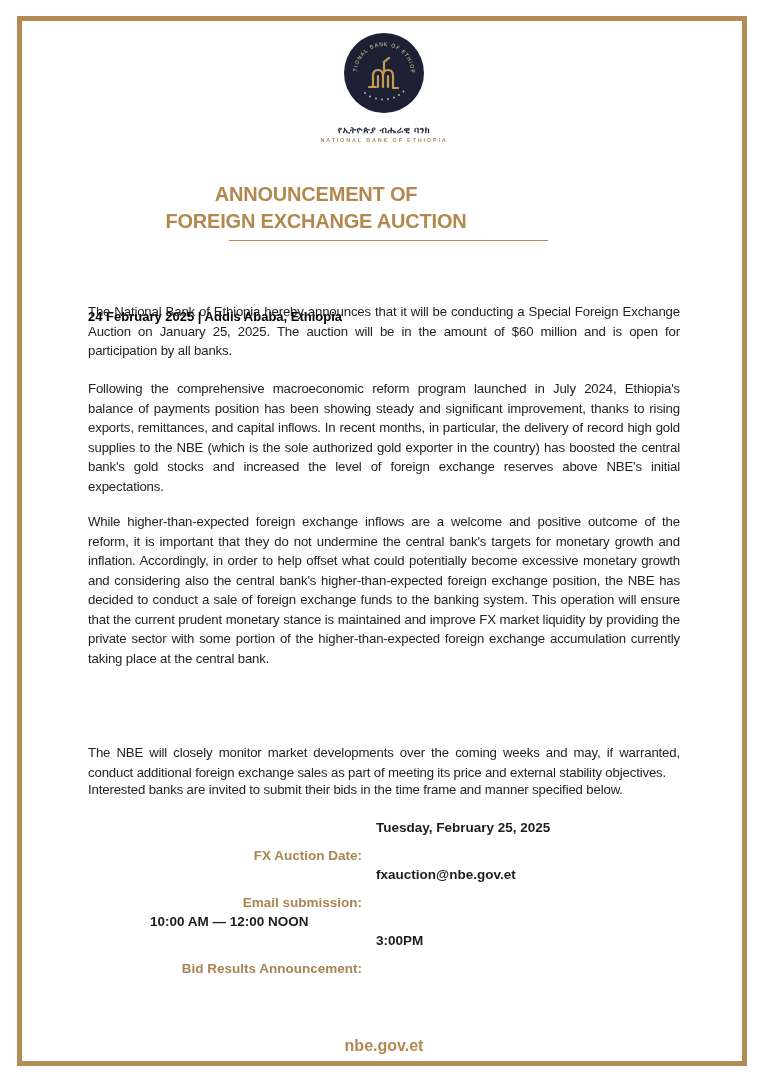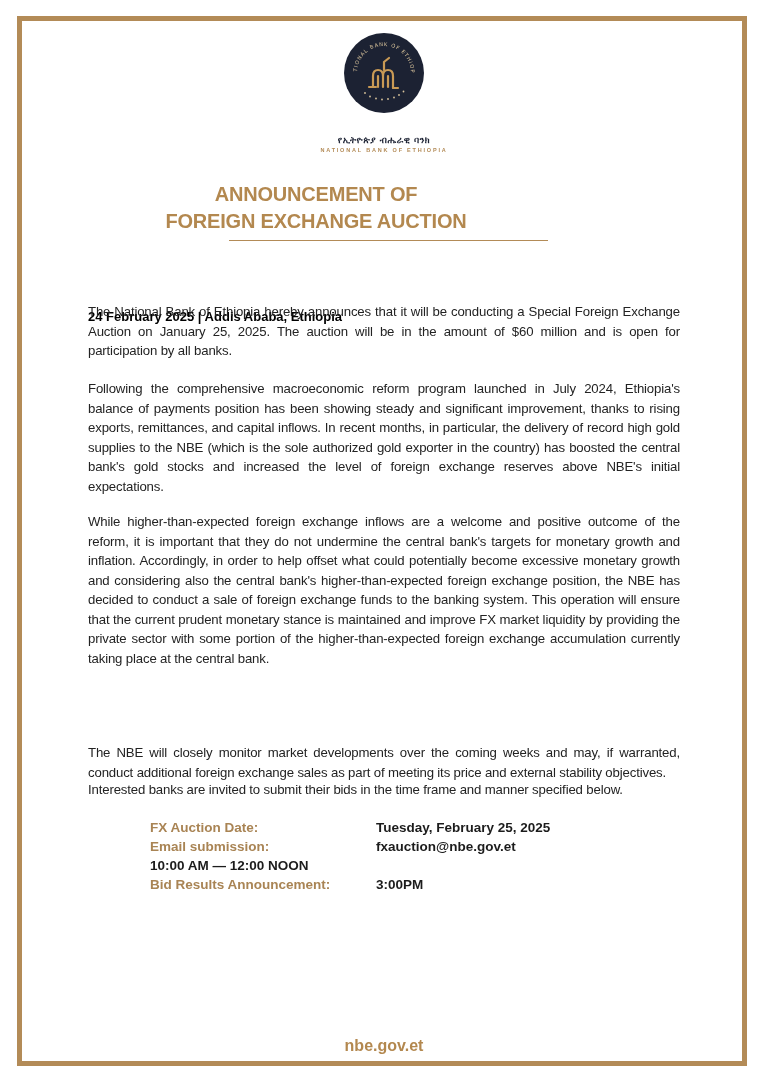--- a/index.html
+++ b/index.html
@@ -1,34 +1,34 @@
 <!DOCTYPE html>
 <html><head>
   <meta charset="utf-8">
   <style>
     html, body { margin: 0; padding: 0; background: #ffffff; }
     body { width: 768px; height: 1086px; position: relative; overflow: hidden; font-family: "Liberation Sans", sans-serif; color: #1f1f1f; }
     .frame { position: absolute; left: 17px; top: 16px; width: 730px; height: 1050px; border: 5px solid #b38b57; box-sizing: border-box; }
     .logo-wrap { position: absolute; left: 0; top: 32px; width: 768px; text-align: center; }
     .seal { position: relative; width: 82px; height: 82px; margin: 0 auto; }
     .seal svg { display: block; }
-    .amharic { margin-top: 21px; font-family: "DejaVu Sans", sans-serif; font-size: 9px; font-weight: bold; color: #1c2233; letter-spacing: 0.5px; }
+    .amharic { margin-top: 11px; font-family: "DejaVu Sans", sans-serif; font-size: 9px; font-weight: bold; color: #1c2233; letter-spacing: 0.5px; }
     .nbe-en { margin-top: 1px; font-size: 5.5px; letter-spacing: 1.8px; color: #b38b57; font-weight: bold; }
     .title { position: absolute; left: 0; top: 181px; width: 632px; text-align: center; color: #b3884f; font-size: 20px; font-weight: bold; line-height: 27px; letter-spacing: -0.2px; }
     .title-rule { position: absolute; left: 229px; top: 240px; width: 319px; height: 1px; background: #b38b57; }
     .dateline { position: absolute; left: 88px; top: 265px; font-size: 13px; font-weight: bold; color: #000000; margin-top: 44px; }
     .para { position: absolute; left: 88px; width: 592px; font-size: 13.2px; line-height: 19.5px; text-align: justify; color: #232323; letter-spacing: -0.15px; }
     .p1 { top: 302px; }
     .p2 { top: 379px; }
     .p3 { top: 512px; }
     .p4 { top: 703px; margin-top: 40px; }
     .p5 { top: 780px; }
     .details { position: absolute; left: 150px; top: 818px; width: 500px; }
     .row { display: flex; font-size: 13.5px; line-height: 19px; font-weight: bold; }
-    .row .lbl { width: 226px; text-align: left; color: #a98454; padding-right: 14px; box-sizing: border-box; }
+    .row .lbl { width: 226px; text-align: right; color: #a98454; padding-right: 14px; box-sizing: border-box; margin-top: 28px; }
     .row .val { color: #1c1c1c; }
     .footer { position: absolute; left: 0; top: 1037px; width: 768px; text-align: center; font-size: 16px; font-weight: bold; color: #b3884f; }
   </style>
 </head>
 <body>
 
 <div class="frame"></div>
 
 <div class="logo-wrap">
   <div class="seal">

